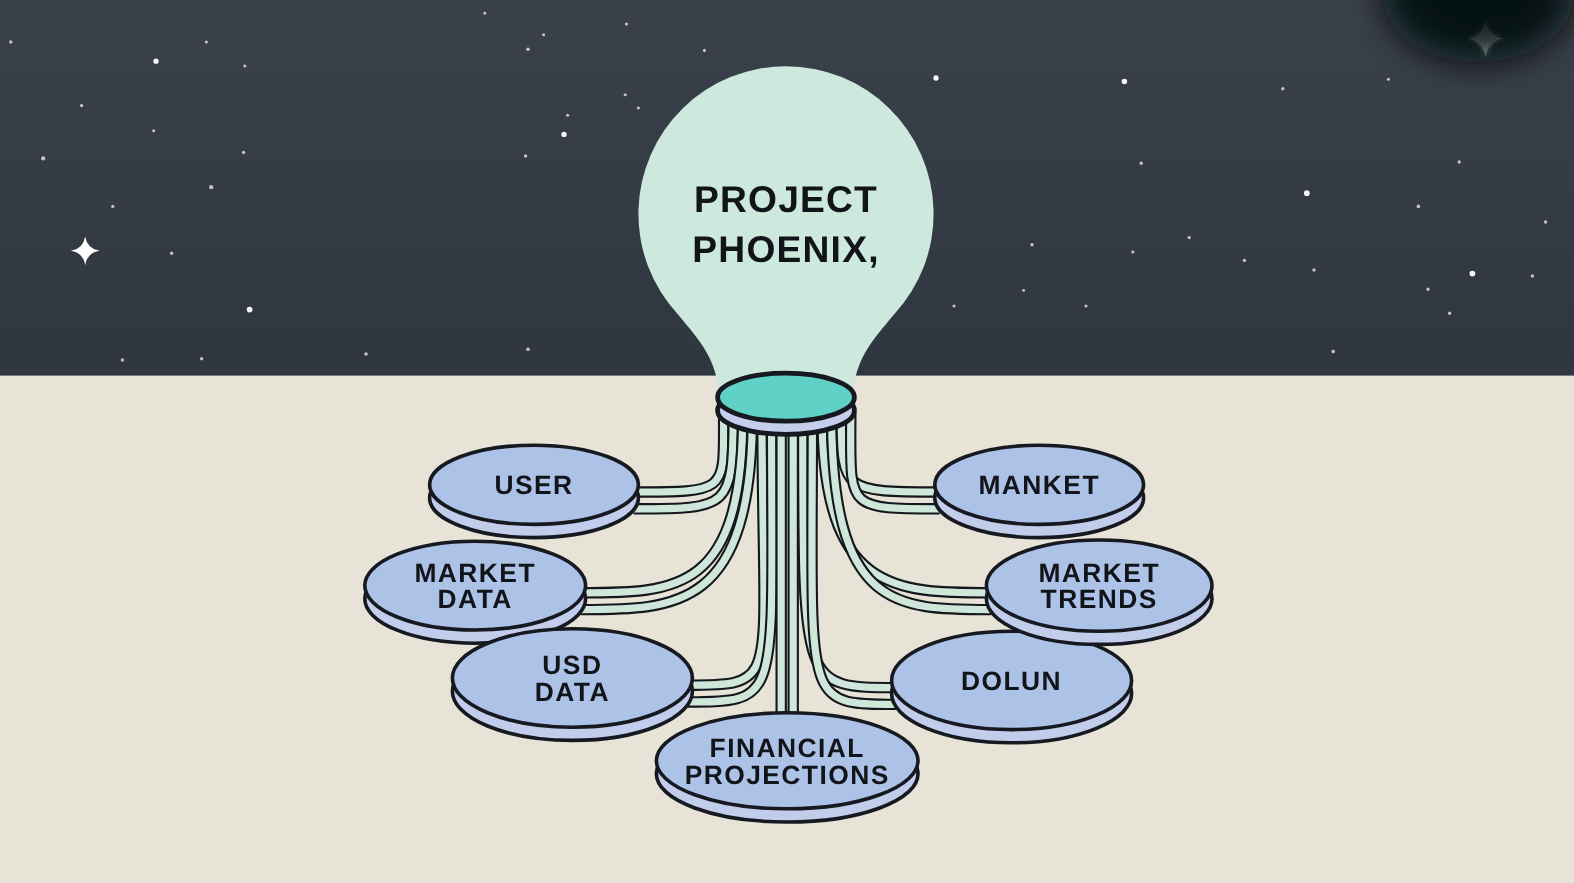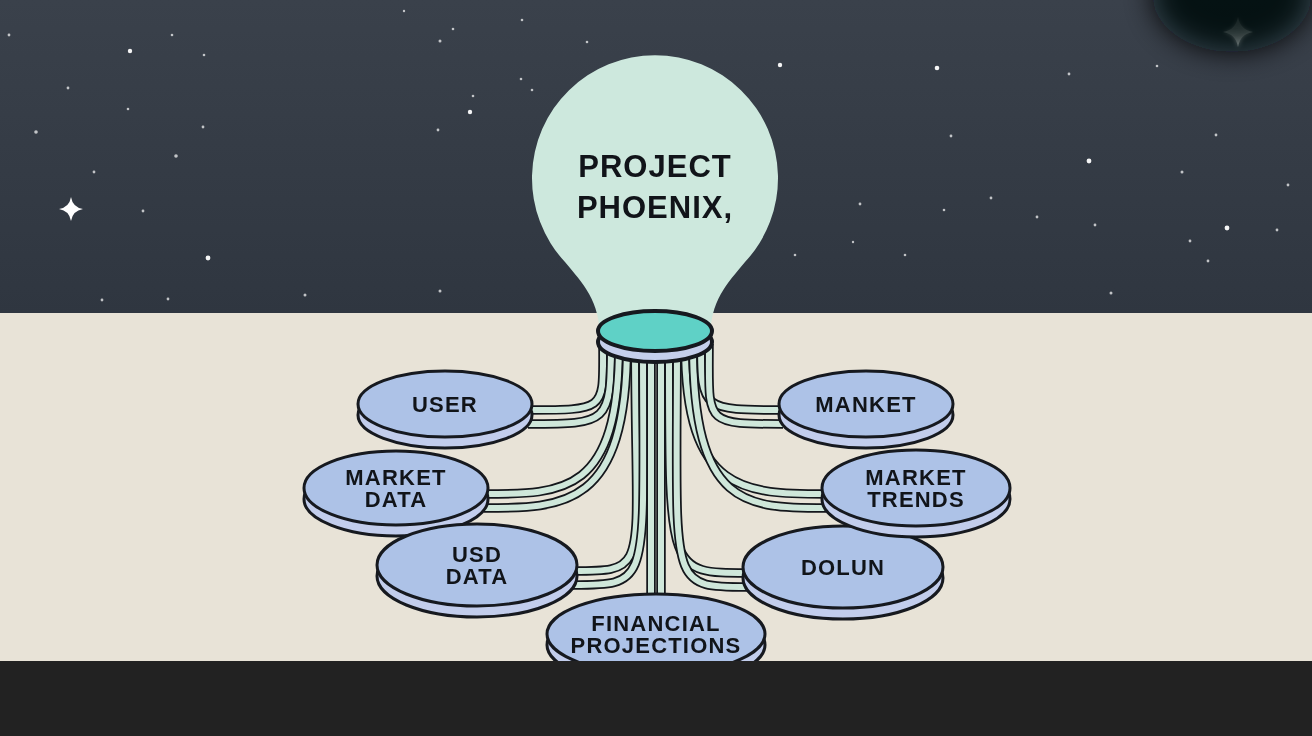--- a/index.html
+++ b/index.html
@@ -1,18 +1,18 @@
 <!DOCTYPE html>
 <html><head>
 <meta charset="utf-8">
 <style>
   html,body{margin:0;padding:0;background:#222;}
   .canvas{
     position:relative;
-    width:1312px;height:661px;
+    width:1312px;height:736px;
     overflow:hidden;
     font-family:"Liberation Sans", sans-serif;
   }
   svg{display:block;}
   text{font-family:"Liberation Sans", sans-serif;}
   .bulb-title{font-weight:700;font-size:31px;letter-spacing:1px;}
   .node-label{font-weight:600;font-size:22px;letter-spacing:1.2px;}
 </style>
 </head>
 <body>

